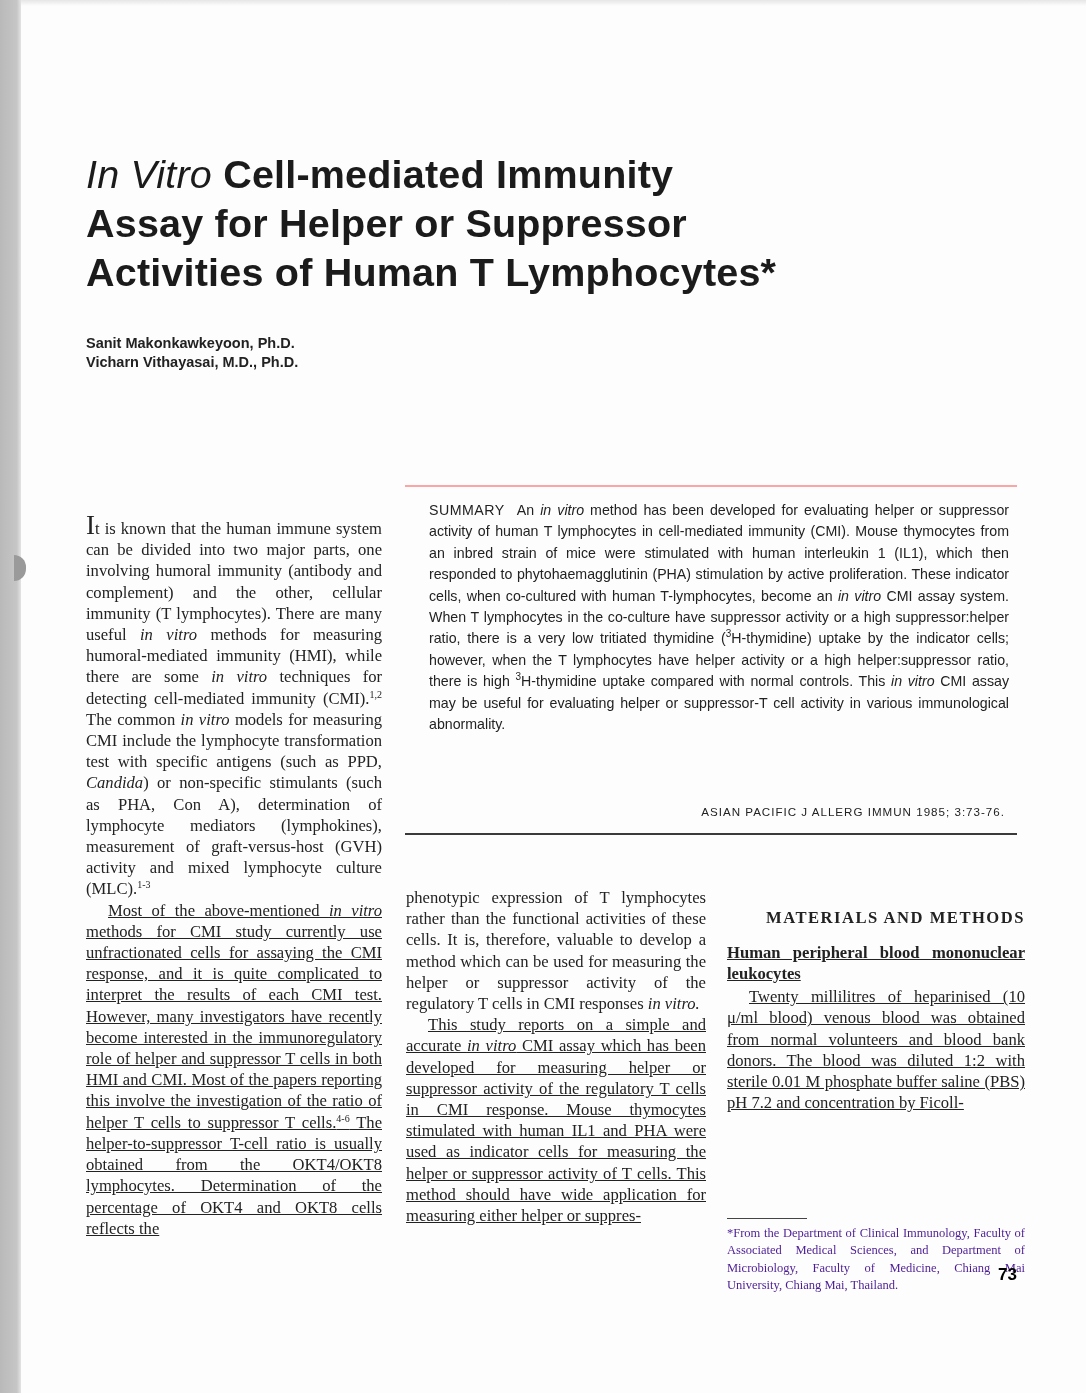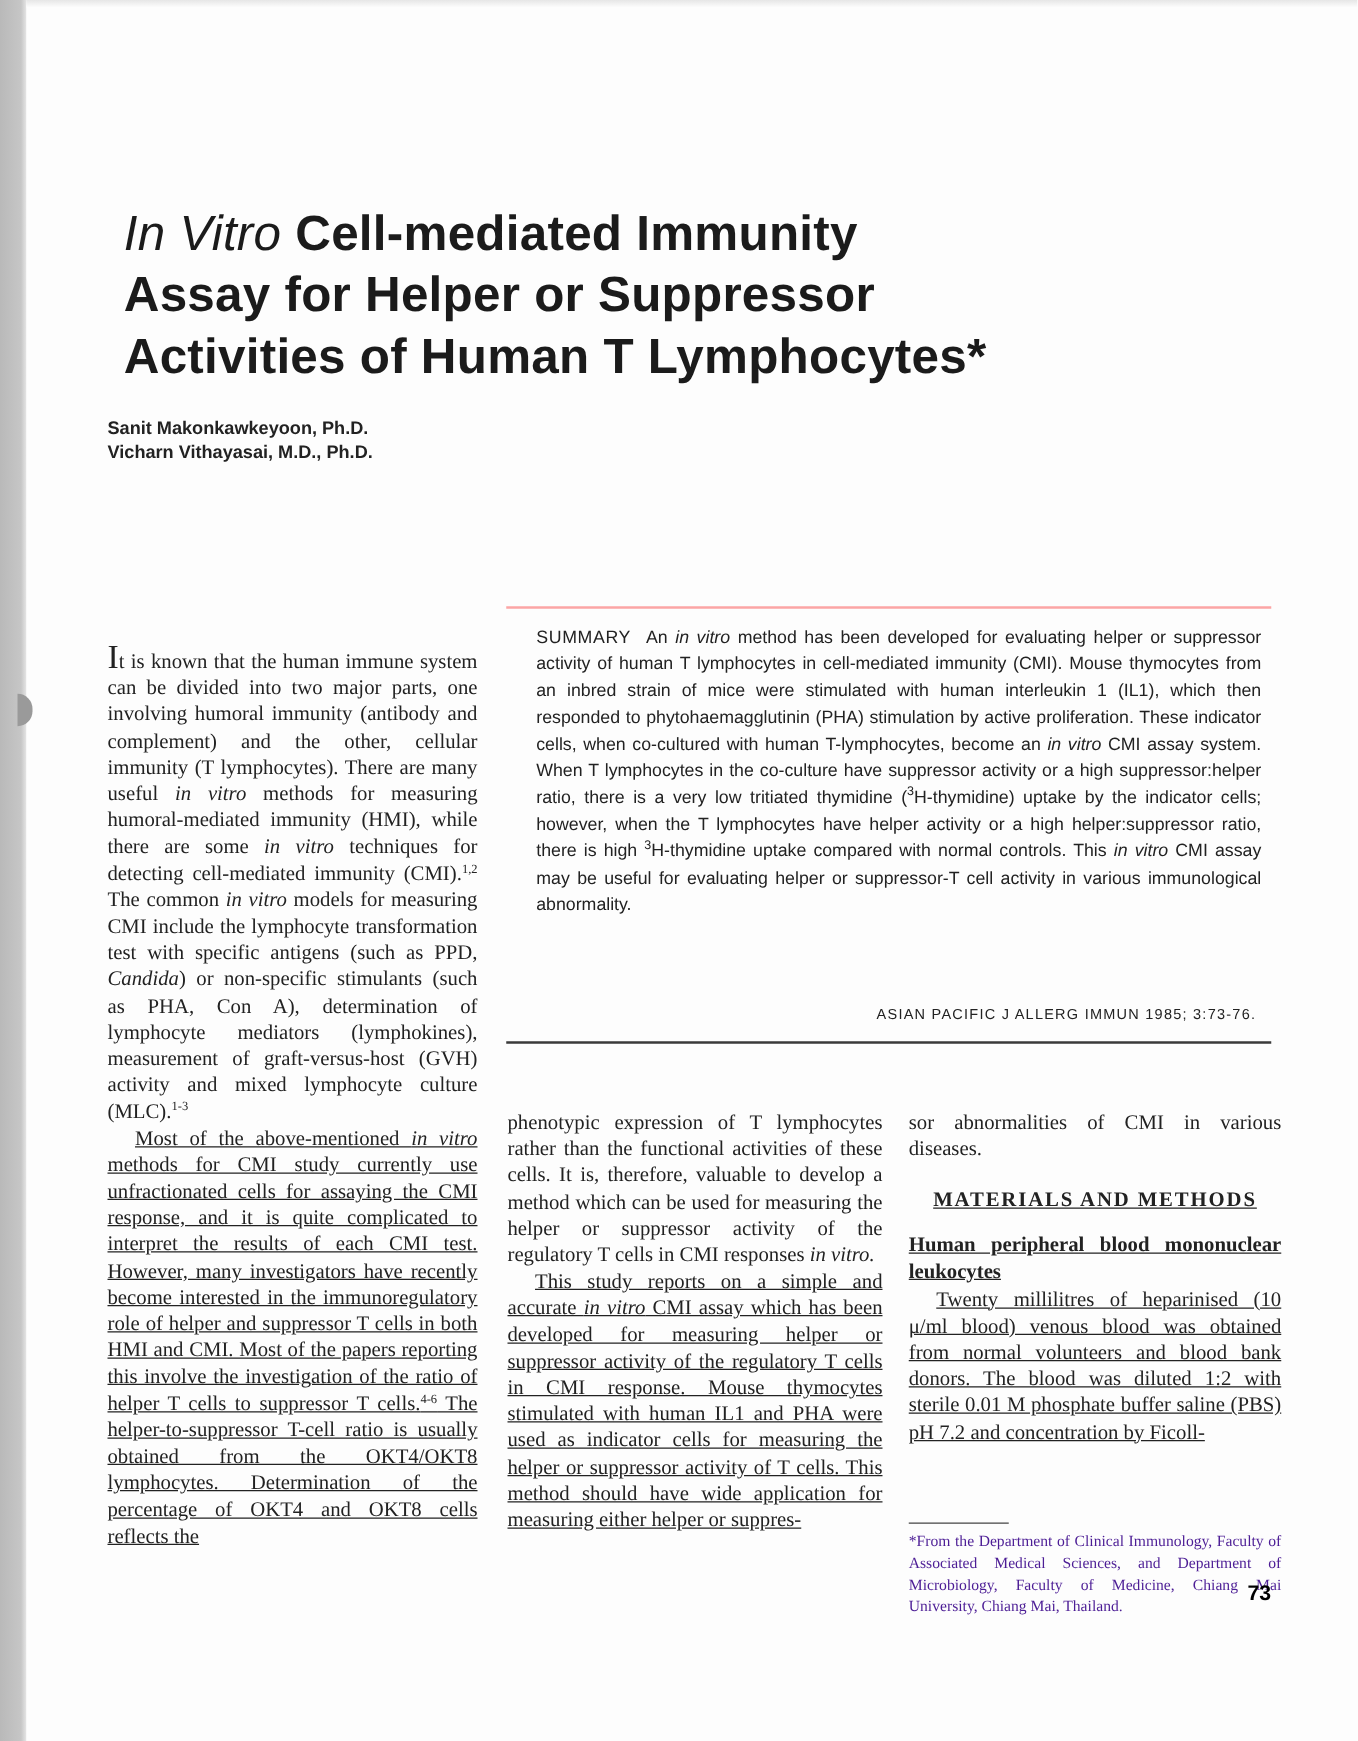--- a/index.html
+++ b/index.html
@@ -55,21 +55,21 @@
   .col p + p { text-indent: 22px; text-decoration: underline; }
   .col1 { left: 86px; top: 476px; width: 296px; margin-top: 39px; }
   .col2 { left: 406px; top: 887px; width: 300px; }
   .col3 { left: 727px; top: 887px; width: 298px; }
 
   .dropcap { font-size: 27px; line-height: 21px; }
   sup { font-size: 10px; line-height: 0; vertical-align: 6px; }
   em { font-style: italic; }
 
   .section-head {
-    font-weight: bold; text-align: center; letter-spacing: 1.5px;
+    font-weight: bold; text-align: right; letter-spacing: 1.5px;
     margin: 20px 0 14px 0 !important; text-indent: 0 !important;
     font-size: 16.6px;
   }
   .sub-head {
     font-weight: bold; text-align: justify; text-indent: 0 !important;
     margin: 0 0 2px 0 !important; font-size: 16.6px; line-height: 21px;
   }
 
   .fn-rule {
     position: absolute; left: 727px; top: 1218px; width: 80px; height: 1px; background: #444;
@@ -82,21 +82,21 @@
     position: absolute; left: 998px; top: 1265px; font-size: 17px; font-weight: bold; color: #000000;
   }
 </style>
 </head>
 <body>
 
 <div class="edge"></div>
 <div class="edge-bump"></div>
 <div class="top-shade"></div>
 
-<h1 class="title sans" style="margin:13px;">
+<h1 class="title sans" style="margin:0;">
   <span class="it">In Vitro</span><span> Cell-mediated Immunity</span><br>
   <span>Assay for Helper or Suppressor</span><br>
   <span>Activities of Human T Lymphocytes</span><span>*</span>
 </h1>
 
 <div class="authors sans">
   <div>Sanit Makonkawkeyoon, Ph.D.</div>
   <div>Vicharn Vithayasai, M.D., Ph.D.</div>
 </div>
 
@@ -109,21 +109,20 @@
   <div class="summary-text sans"><span class="lead">SUMMARY</span>&nbsp;&nbsp;<span>An </span><em>in vitro</em><span> method has been developed for evaluating helper or suppressor activity of human T lymphocytes in cell-mediated immunity (CMI). Mouse thymocytes from an inbred strain of mice were stimulated with human interleukin 1 (IL1), which then responded to phytohaemagglutinin (PHA) stimulation by active proliferation. These indicator cells, when co-cultured with human T-lymphocytes, become an </span><em>in vitro</em><span> CMI assay system. When T lymphocytes in the co-culture have suppressor activity or a high suppressor:helper ratio, there is a very low tritiated thymidine (</span><sup>3</sup><span>H-thymidine) uptake by the indicator cells; however, when the T lymphocytes have helper activity or a high helper:suppressor ratio, there is high </span><sup>3</sup><span>H-thymidine uptake compared with normal controls. This </span><em>in vitro</em><span> CMI assay may be useful for evaluating helper or suppressor-T cell activity in various immunological abnormality.</span></div>
   <div class="citation sans">ASIAN PACIFIC J ALLERG IMMUN 1985; 3:73-76.</div>
 </div>
 
 <div class="col col2 serif">
   <p style="text-indent:0;"><span>phenotypic expression of T lymphocytes rather than the functional activities of these cells. It is, therefore, valuable to develop a method which can be used for measuring the helper or suppressor activity of the regulatory T cells in CMI responses </span><em>in vitro.</em></p>
   <p><span>This study reports on a simple and accurate </span><em>in vitro</em><span> CMI assay which has been developed for measuring helper or suppressor activity of the regulatory T cells in CMI response. Mouse thymocytes stimulated with human IL1 and PHA were used as indicator cells for measuring the helper or suppressor activity of T cells. This method should have wide application for measuring either helper or suppres-</span></p>
 </div>
 
 <div class="col col3 serif">
-  <p style="text-indent:0;">sor abnormalities of CMI in various diseases.</p>
   <p class="section-head">MATERIALS AND METHODS</p>
   <p class="sub-head">Human peripheral blood mononuclear leukocytes</p>
   <p style="text-indent:22px;">Twenty millilitres of heparinised (10 μ/ml blood) venous blood was obtained from normal volunteers and blood bank donors. The blood was diluted 1:2 with sterile 0.01 M phosphate buffer saline (PBS) pH 7.2 and concentration by Ficoll-</p>
 </div>
 
 <div class="fn-rule"></div>
 <div class="footnote serif">*From the Department of Clinical Immunology, Faculty of Associated Medical Sciences, and Department of Microbiology, Faculty of Medicine, Chiang Mai University, Chiang Mai, Thailand.</div>
 
 <div class="page-number sans">73</div>
 

